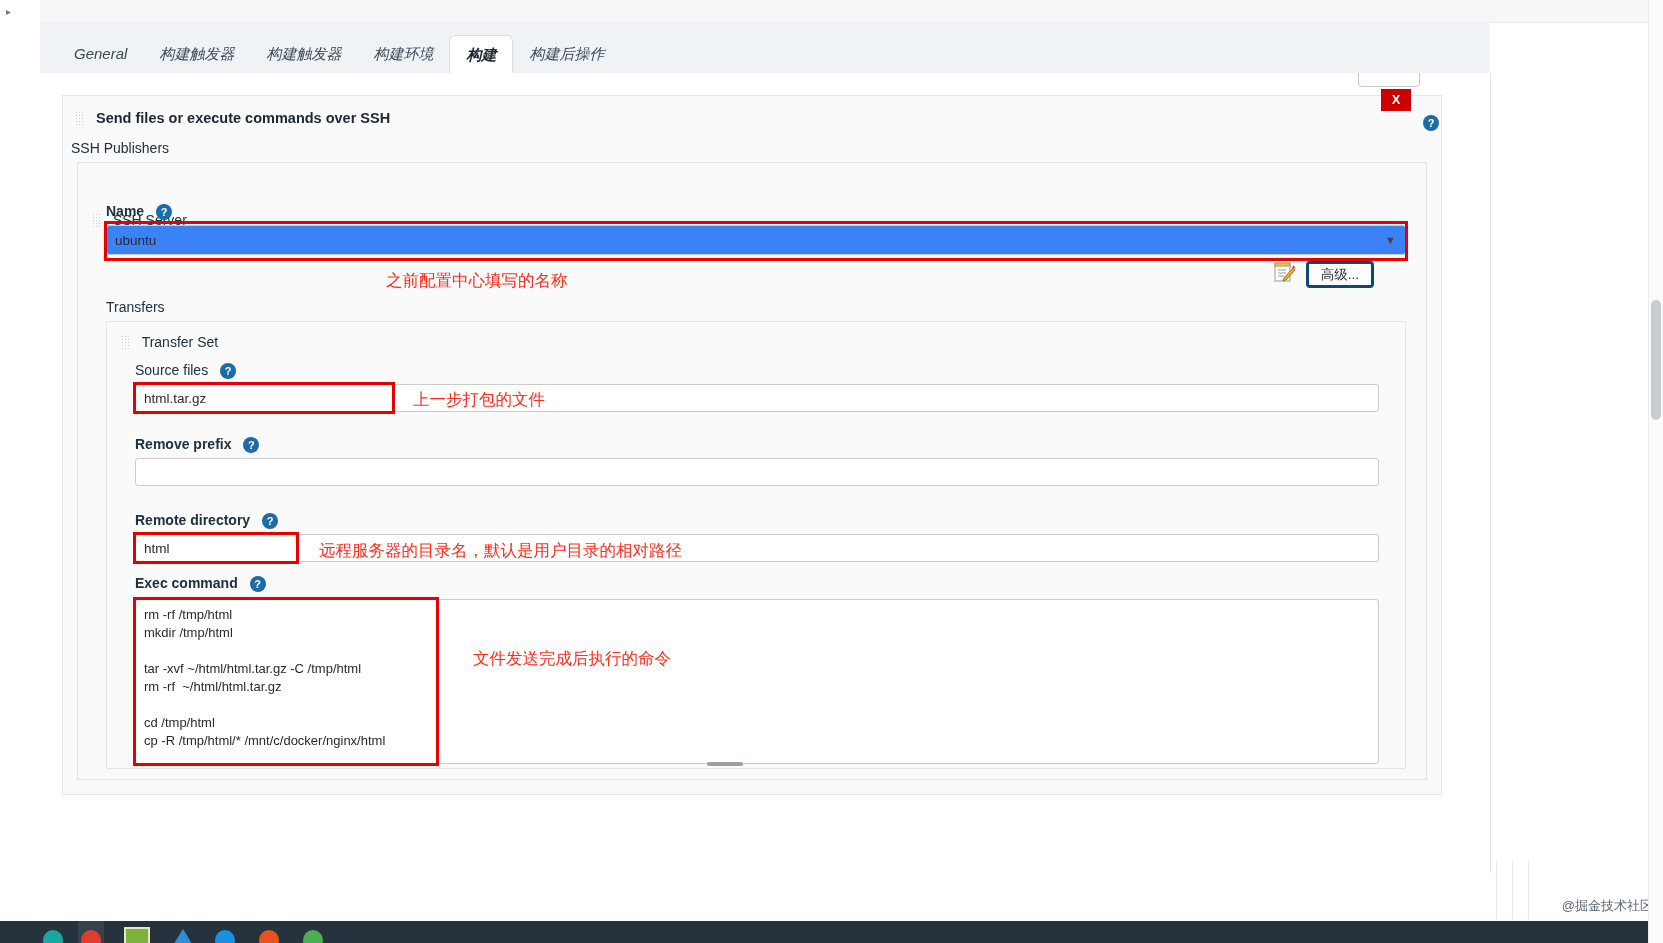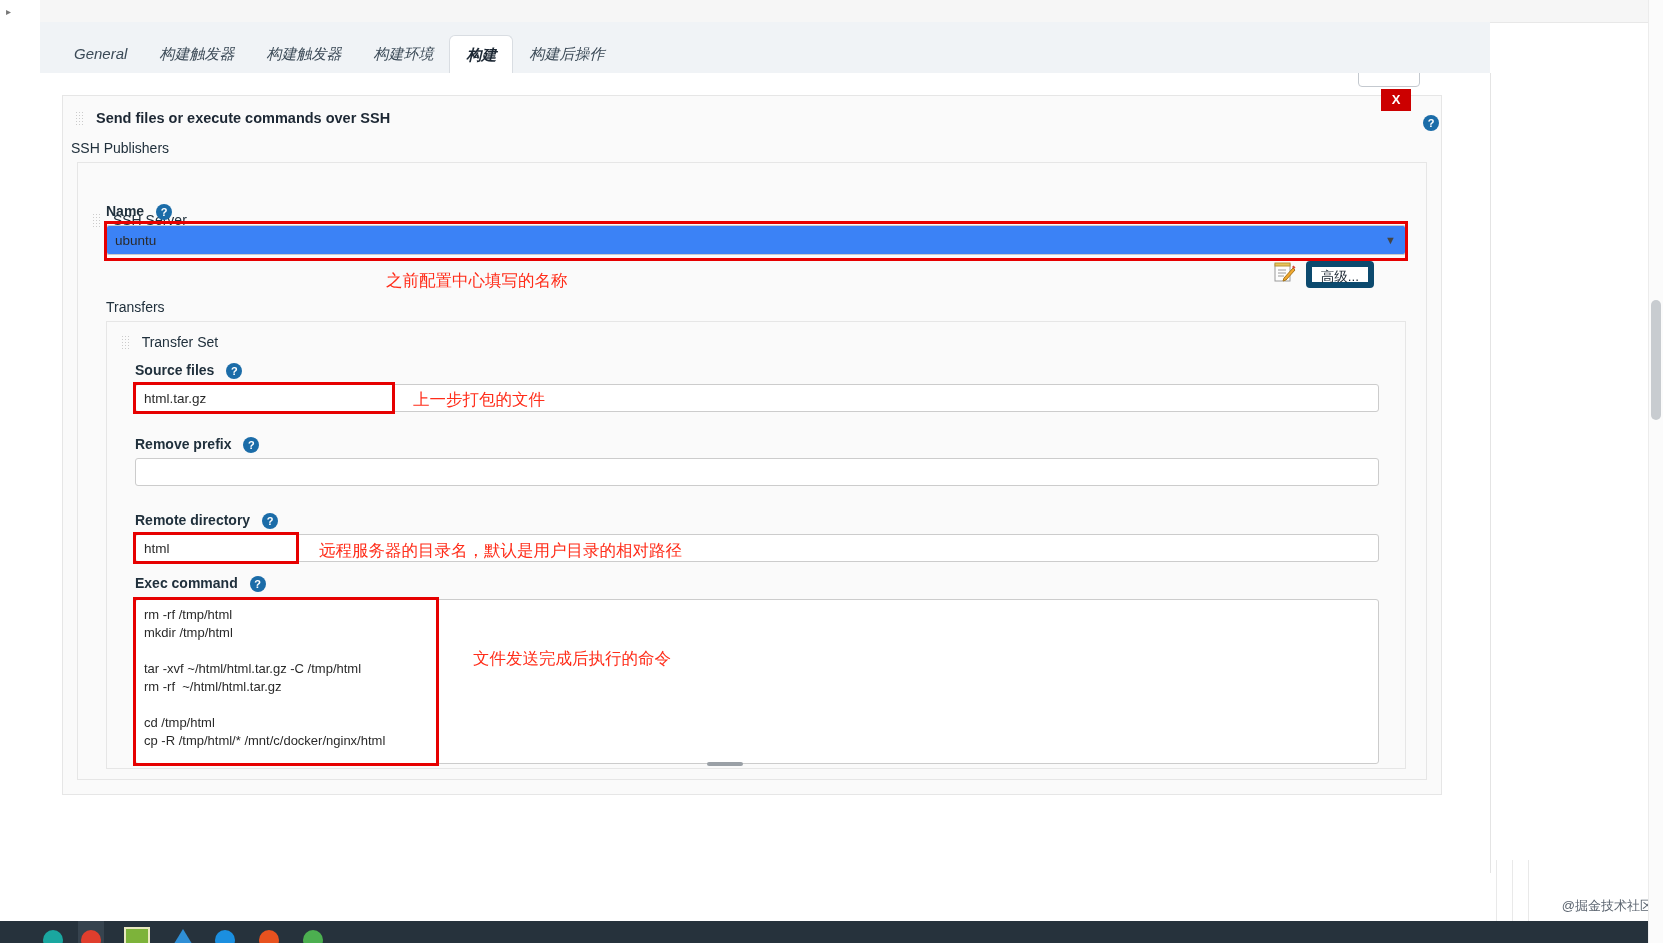--- a/index.html
+++ b/index.html
@@ -59,21 +59,21 @@
   .sel-wrap{position:relative;}
   .sel-caret{position:absolute;right:10px;top:9px;pointer-events:none;color:#444;font-size:11px;}
   textarea.ta{width:100%;height:100%;box-sizing:border-box;border:1px solid #ccc;border-radius:3px;
               background:#fff;padding:6px 8px;font-size:13px;color:#2a2a2a;resize:none;
               font-family:"Liberation Sans",sans-serif;line-height:18px;}
 
   .redbox{position:absolute;border:3px solid #e60000;box-sizing:border-box;pointer-events:none;}
   .annot{position:absolute;color:#ff2d1a;font-size:16.5px;white-space:nowrap;
          font-family:"DejaVu Sans","Liberation Sans",sans-serif;}
 
-  .btn{border:6px solid #0c4a6e;border-radius:4px;background:#fff;color:#1c2733;
+  .btn{border:3px solid #0c4a6e;border-radius:4px;background:#fff;color:#1c2733;
        font-size:13.5px;cursor:pointer;font-family:"Liberation Sans",sans-serif;}
   .btn-adv{position:absolute;width:68px;height:27px;}
 
   .edit-ic{position:absolute;width:22px;height:20px;cursor:pointer;}
 
   .watermark{position:absolute;right:10px;bottom:28px;color:#5c6570;font-size:13px;
              font-family:Liberation Sans, sans-serif;}
 
   
   .taskbar{position:absolute;left:0;bottom:0;width:1663px;height:22px;background:#26323c;}
@@ -161,21 +161,21 @@
         <div class="sub lbl" style="left:28px;top:136px;">Transfers</div>
 
         <div class="inner-box" style="left:28px;top:158px;width:1300px;height:448px;">
 
           <div class="sub lbl" style="left:14px;top:12px;">
             <span class="grip"></span>
             <span>Transfer Set</span>
           </div>
 
           <div class="sub" style="left:28px;top:40px;">
-            <span class="lbl" style="font-weight:bold;">Source files</span>
+            <span class="lbl" style="font-weight:normal;">Source files</span>
             <span class="help-ic" style="margin-left:8px;">?</span>
           </div>
           <div style="position:absolute;left:28px;top:62px;width:1244px;">
             <input class="txt" id="src-input" value="html.tar.gz" style="">
           </div>
           <div class="redbox" style="left:26px;top:60px;width:262px;height:32px;"></div>
           <div class="annot" style="left:306px;top:67px;">上一步打包的文件</div>
 
           <div class="sub" style="left:28px;top:114px;">
             <span class="lbl" style="font-weight:bold;">Remove prefix</span>

